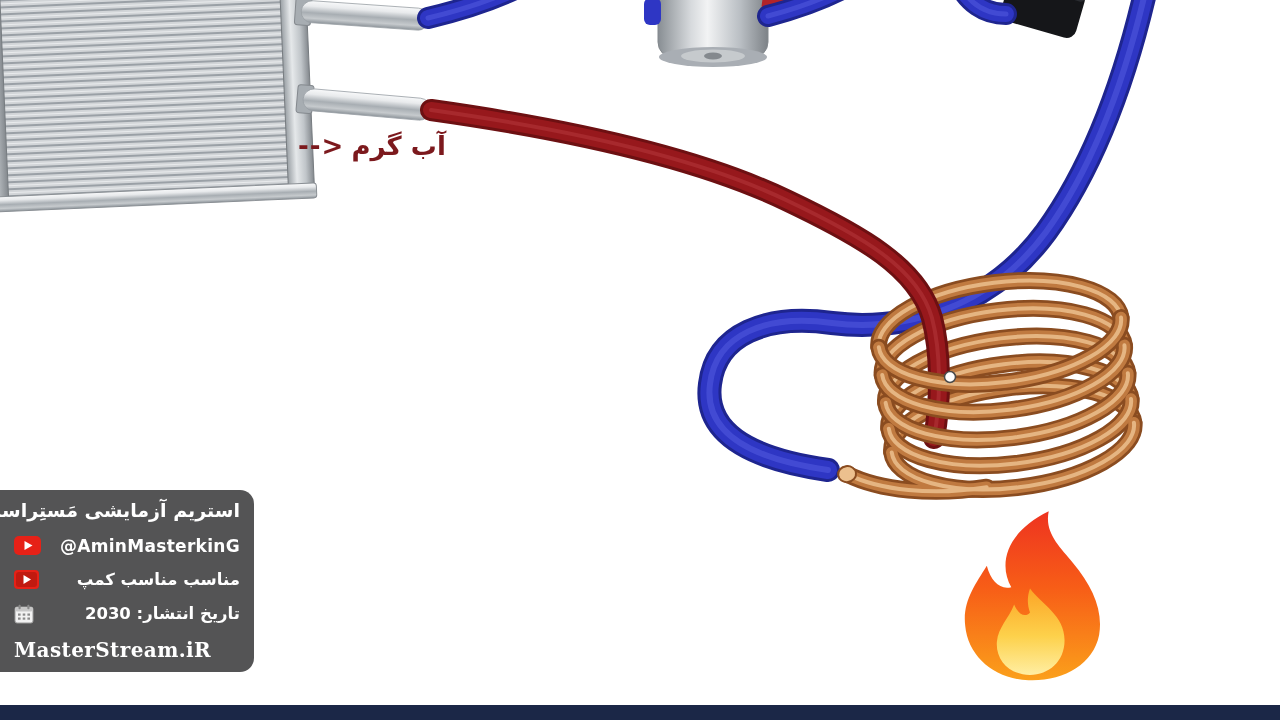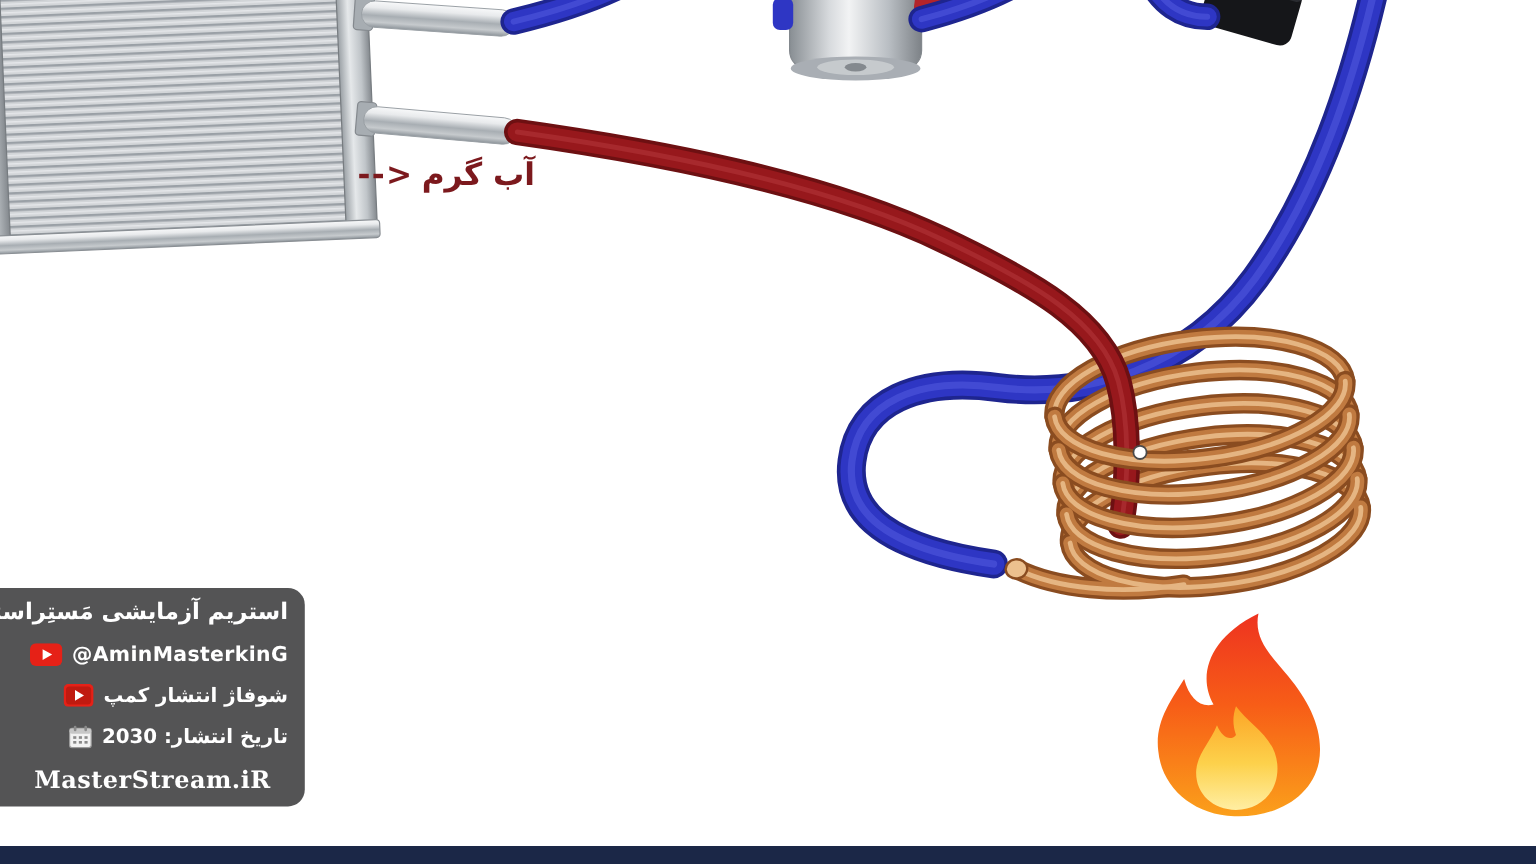--- a/index.html
+++ b/index.html
@@ -17,26 +17,26 @@
   .stage > svg{position:absolute;inset:0}
 
   .hot-label{position:absolute;left:298px;top:131px;display:flex;align-items:center;
     gap:7px;direction:ltr;font-size:26px;font-weight:bold;color:var(--label-color);
     letter-spacing:1px;white-space:nowrap}
 
   .overlay{position:absolute;left:0;top:490px;width:254px;height:182px;
     background:var(--overlay-bg);color:#fff;border-radius:0 14px 14px 0;
     padding:9px 14px 10px;display:flex;flex-direction:column;justify-content:space-between}
   .ov-title{font-size:19px;font-weight:bold;text-align:center;direction:rtl;white-space:nowrap}
-  .ov-row{display:flex;align-items:center;justify-content:flex-end;gap:8px;direction:ltr}
+  .ov-row{display:flex;align-items:center;justify-content:space-between;gap:8px;direction:ltr}
   .ov-row .icn{flex:0 0 auto;display:flex;align-items:center}
   .ov-text{font-size:16.5px;font-weight:bold;direction:rtl;white-space:nowrap}
   .ov-text.latin{direction:ltr;font-size:17px;letter-spacing:.3px}
   .ov-site{font-family:"DejaVu Serif",serif;font-size:20px;font-weight:bold;
-    text-align:center;letter-spacing:.4px}
+    text-align:left;letter-spacing:.4px}
   .bottom-bar{position:absolute;left:0;bottom:0;width:1280px;height:15px;
     background:var(--bottom-bar)}
 </style>
 </head>
 <body>
 
 <div class="stage">
 
   <svg width="1280" height="720" viewBox="0 0 1280 720">
     <defs>
@@ -218,21 +218,21 @@
     </div>
 
     <div class="ov-row">
       <span class="icn">
         <svg width="25" height="19" viewBox="0 0 25 19">
             <rect width="25" height="19" rx="4" style="fill:var(--youtube-red)"></rect>
             <rect x="2" y="2" width="21" height="15" rx="3" fill="#c01a10"></rect>
             <polygon points="9.5,5 17,9.5 9.5,14" fill="#ffffff"></polygon>
           </svg>
       </span>
-      <span class="ov-text" lang="fa">شوفاژ انتشار کمپ</span>
+      <span class="ov-text" lang="fa">مناسب مناسب کمپ</span>
     </div>
 
     <div class="ov-row">
       <span class="icn">
         <svg width="20" height="20" viewBox="0 0 20 20">
           <rect x="1" y="3" width="18" height="16" rx="2" fill="#f2f2f2" stroke="#9a9a9a"></rect>
           <rect x="1" y="3" width="18" height="4.5" rx="2" fill="#c7c7c7"></rect>
           <rect x="4.5" y="0.8" width="2.2" height="4.5" rx="1" fill="#8a8a8a"></rect>
           <rect x="13.3" y="0.8" width="2.2" height="4.5" rx="1" fill="#8a8a8a"></rect>
           <g fill="#8a8a8a">

